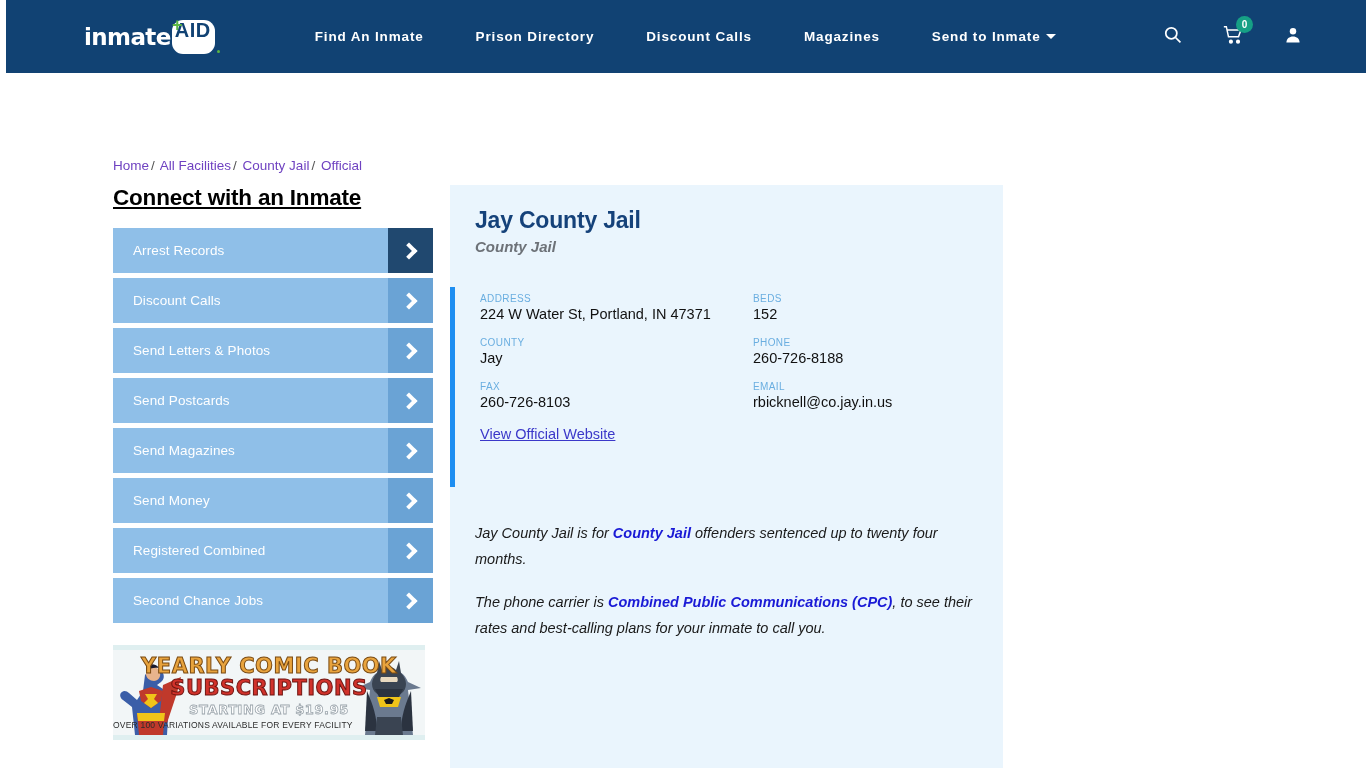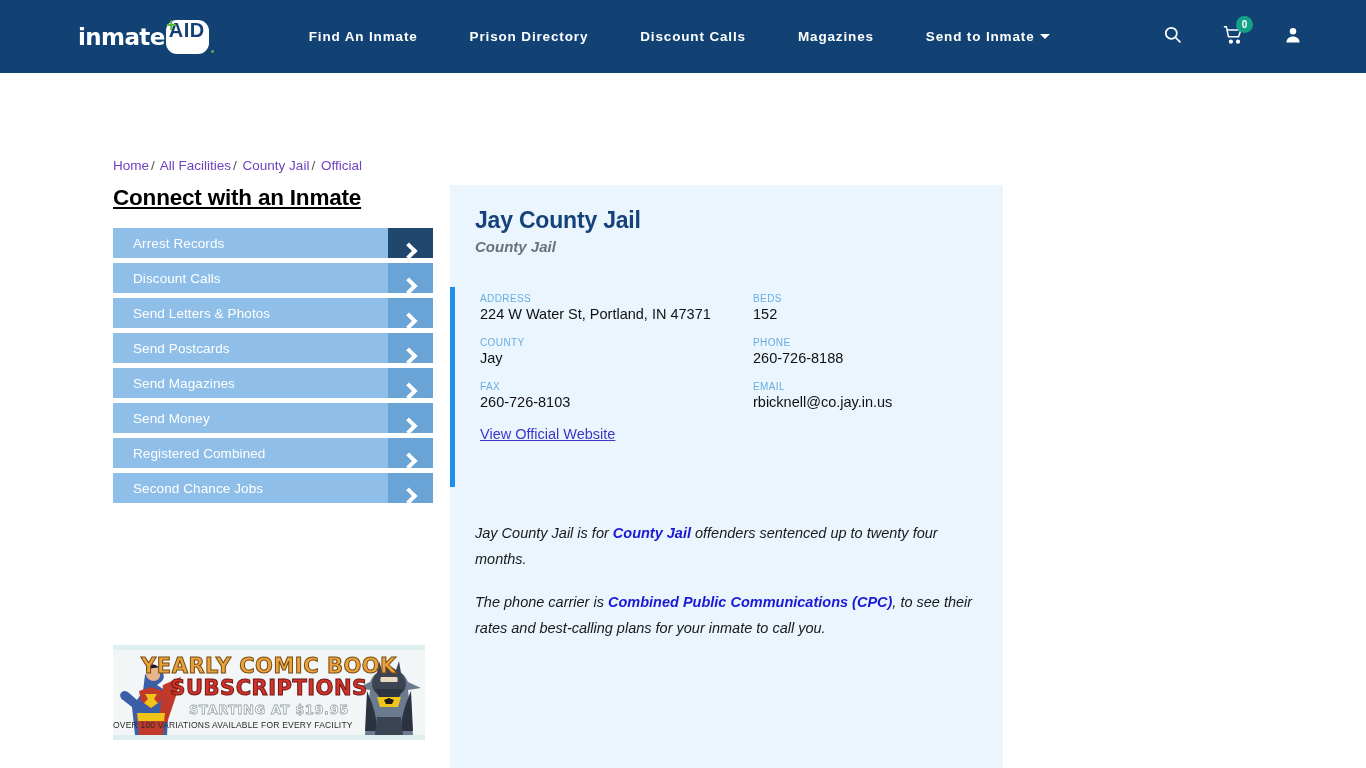--- a/index.html
+++ b/index.html
@@ -11,20 +11,21 @@
   }
 
   
   .topbar {
     height: 73px;
     background: #114273;
     display: flex;
     align-items: center;
     padding: 0 0 0 78px;
     position: relative;
+    margin-left: 6px;
   }
   .logo-wrap { display: flex; align-items: center; height: 40px; position: relative; }
   .logo-inmate {
     color: #ffffff;
     font-size: 23px;
     font-weight: bold;
     letter-spacing: -0.6px;
     font-family: "DejaVu Sans", sans-serif;
   }
   .logo-aid-box {
@@ -111,21 +112,21 @@
     font-size: 22.5px;
     font-weight: bold;
     color: #000000;
     text-decoration: underline;
     letter-spacing: -0.2px;
     margin-bottom: 17px;
     display: inline-block;
   }
   .side-btn {
     position: relative;
-    height: 30px;
+    height: 45px;
     background: #8fbfe8;
     display: flex;
     align-items: center;
     margin-bottom: 5px;
     cursor: pointer;
     overflow: hidden;
   }
   .side-btn .label {
     color: #ffffff;
     font-size: 13.5px;

